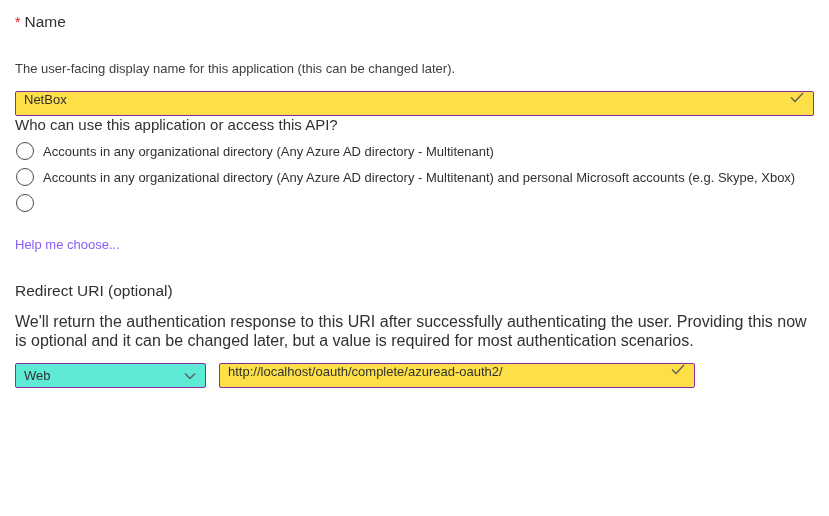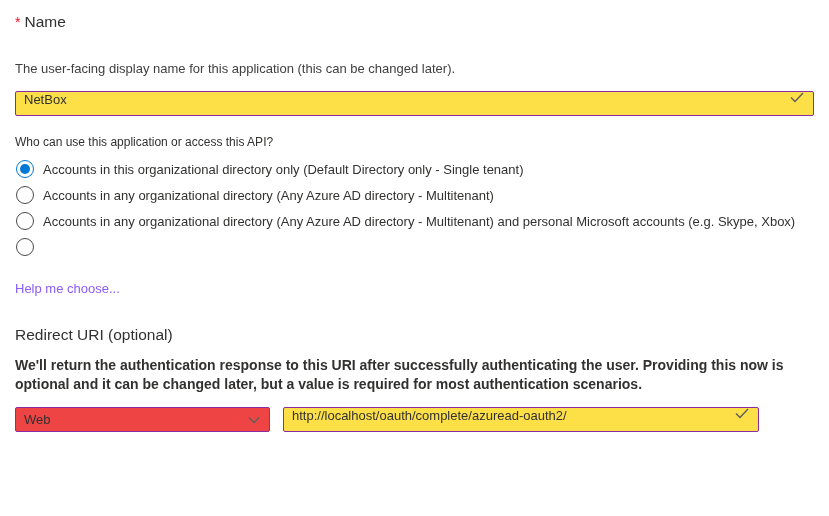--- a/index.html
+++ b/index.html
@@ -51,22 +51,21 @@
   }
   .field-check {
     flex: 0 0 auto;
     margin-right: 9px;
     display: flex;
     align-items: center;
   }
 
   .h2-gap { margin-top: 43px; }
   .question {
-    margin-top: 18px;
-    font-size: 12px;
+    font-size: 15px;
     line-height: 17px;
   }
 
   .radio-group { margin-top: 5px; }
   .radio-row {
     display: flex;
     align-items: center;
     height: 26px;
     cursor: pointer;
   }
@@ -105,41 +104,40 @@
     font-size: 13px;
     line-height: 17px;
     color: #8b5cf6;
     text-decoration: none;
     cursor: pointer;
   }
 
   .h3-gap { margin-top: 28px; }
   .redirect-desc {
     margin-top: 11px;
-    font-size: 14px;
+    font-size: 16px;
     line-height: 19px;
     max-width: 800px;
-    font-weight: bold;
   }
 
   .uri-row {
     margin-top: 13px;
     display: flex;
     align-items: center;
   }
   .select-box {
     position: relative;
-    width: 255px;
+    width: 191px;
     height: 25px;
     border: 1px solid #8a2da5;
     border-radius: 2px;
     display: flex;
     align-items: center;
     cursor: pointer;
-    background: #ef4444;
+    background: #5eead4;
   }
   .select-box .select-value {
     flex: 1;
     font-size: 13px;
     color: #323130;
     padding: 0 8px;
   }
   .select-box .chevron { margin-right: 9px; display: flex; align-items: center; }
   .uri-field {
     margin-left: 13px;
@@ -164,26 +162,20 @@
       <svg width="14" height="11" viewBox="0 0 14 11">
           <polyline points="1,5.5 5,9.5 13,1" fill="none" stroke="#605e5c" stroke-width="1.4"></polyline>
         </svg>
     </span>
   </div>
 
   
   <div class="question">Who can use this application or access this API?</div>
 
   <div class="radio-group">
-    <div class="radio-row selected">
-      <span class="radio-circle">
-          <span class="radio-dot"></span>
-        </span>
-      <span class="radio-label">Accounts in this organizational directory only (Default Directory only - Single tenant)</span>
-    </div>
     <div class="radio-row">
       <span class="radio-circle"></span>
       <span class="radio-label">Accounts in any organizational directory (Any Azure AD directory - Multitenant)</span>
     </div>
     <div class="radio-row">
       <span class="radio-circle"></span>
       <span class="radio-label">Accounts in any organizational directory (Any Azure AD directory - Multitenant) and personal Microsoft accounts (e.g. Skype, Xbox)</span>
     </div>
     <div class="radio-row">
       <span class="radio-circle"></span>

